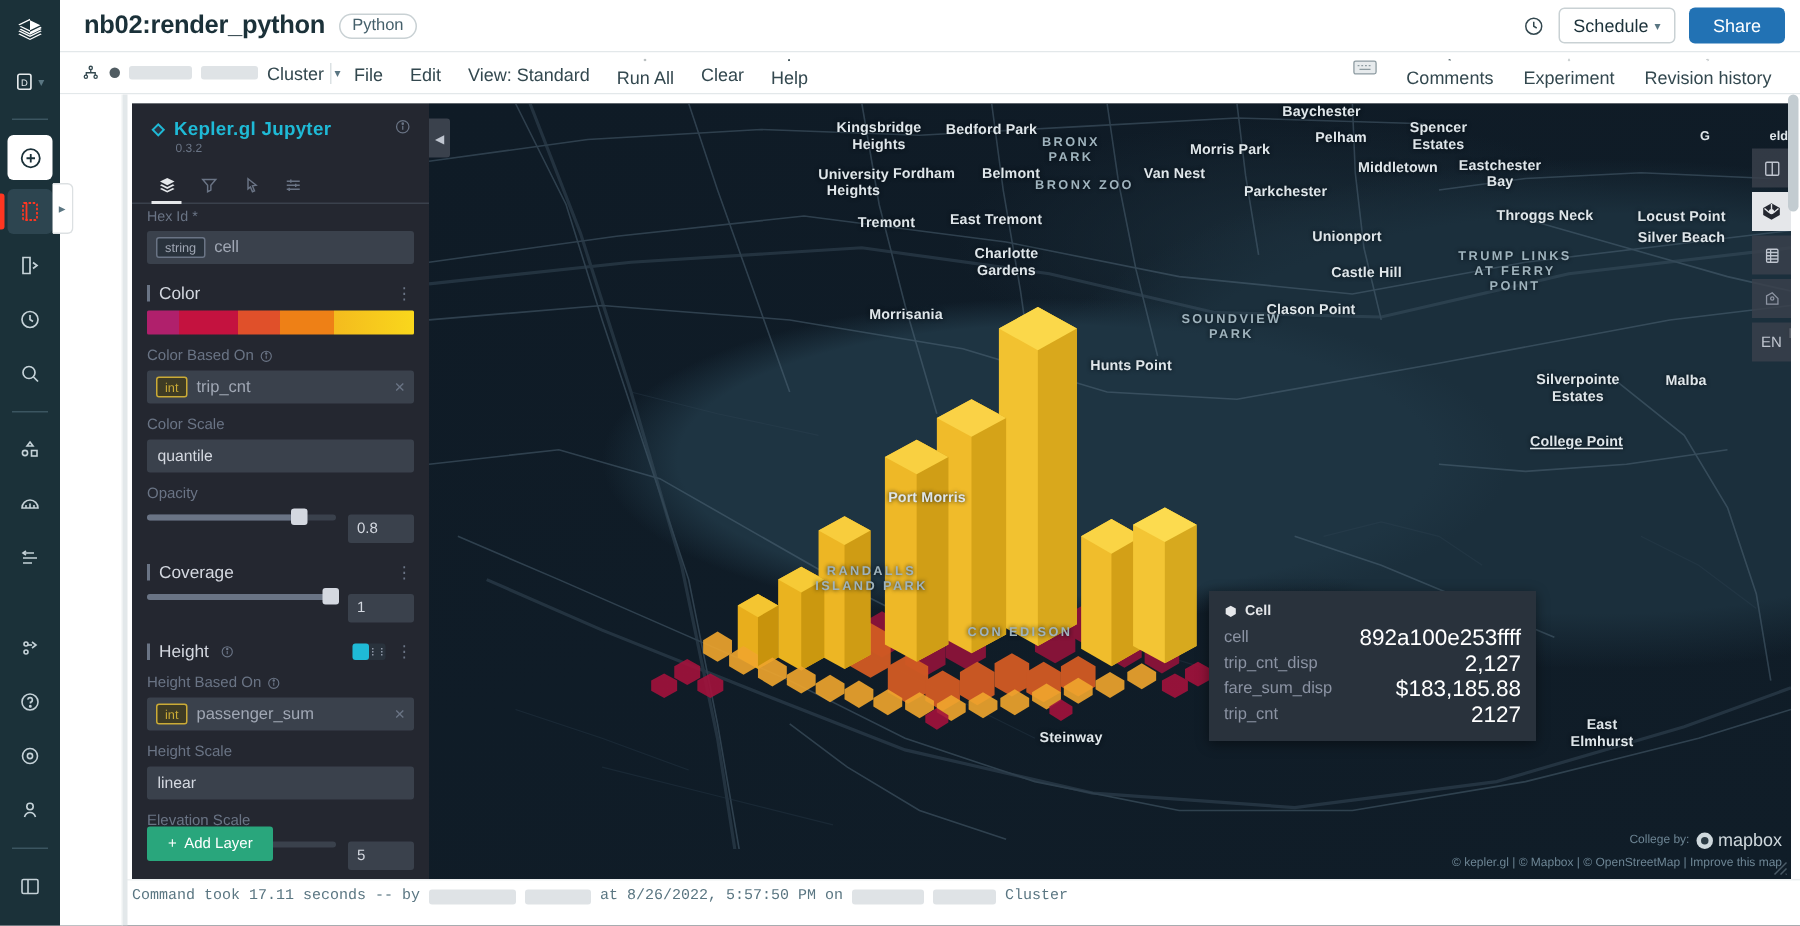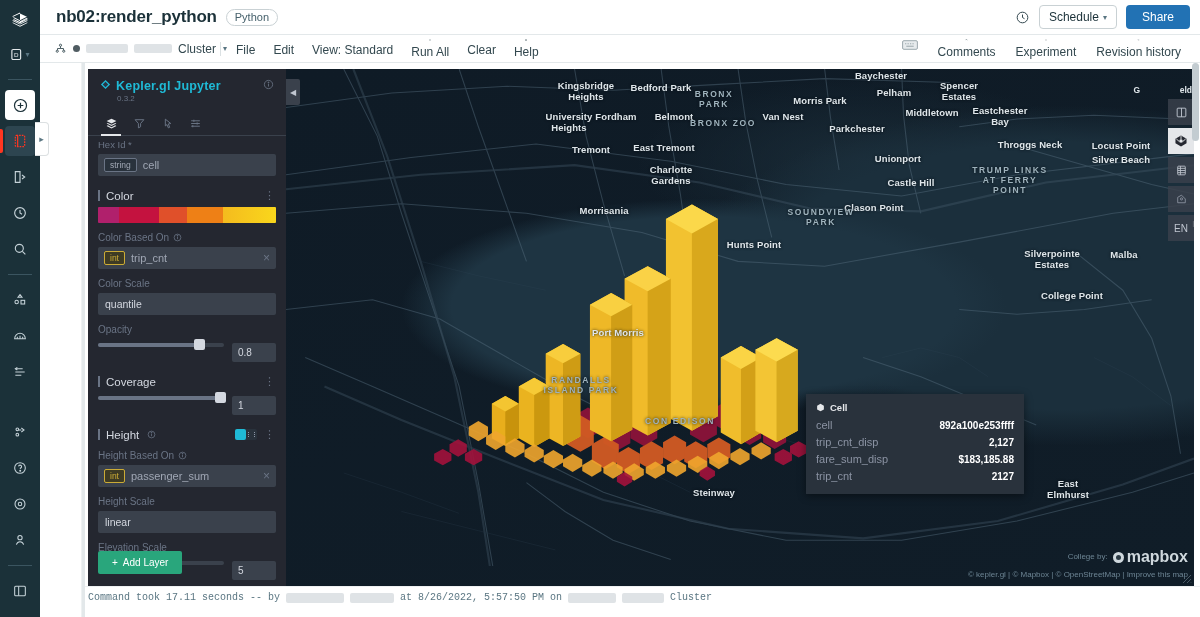--- a/index.html
+++ b/index.html
@@ -198,34 +198,34 @@
     width:26px; height:26px; background:rgba(58,65,76,.82); display:flex;
     align-items:center; justify-content:center; color:#c0c6d0; font-size:10px;
   }
   .map-ctrl.on { background:#e5e7ea; color:#242730; }
   .g-label { position:absolute; right:54px; top:16px; color:#dfe6ea; font-size:8.5px; font-weight:bold;}
   .g-label2 { position:absolute; right:2px; top:16px; color:#dfe6ea; font-size:8.5px; font-weight:bold;}
   .attrib {
     position:absolute; right:6px; bottom:5px; color:#6d8594; font-size:8px; text-align:right;
     line-height:1.5;
   }
-  .mapbox-badge { display:inline-flex; align-items:center; gap:3px; color:#cfd8dd; font-size:16px; font-weight:bold;}
+  .mapbox-badge { display:inline-flex; align-items:center; gap:3px; color:#cfd8dd; font-size:12px; font-weight:normal;}
   .mb-dot { width:11px; height:11px; border-radius:50%; background:#cfd8dd; display:inline-block; position:relative;}
   .mb-dot::after{content:"";position:absolute;left:3px;top:3px;width:5px;height:5px;border-radius:50%;background:#2b3a44;}
   .resize-handle{position:absolute;right:2px;bottom:2px;width:10px;height:10px;color:#4a5a66;}
 
   
   .tip {
     position:absolute; left:520px; top:325px; width:218px; background:#29323c;
     padding:8px 10px 9px; font-size:11px; color:#d4d8e0; box-shadow:0 2px 8px rgba(0,0,0,.45);
   }
   .tip-hd { display:flex; align-items:center; gap:5px; font-size:9.5px; font-weight:bold; color:#e5e7ea; margin-bottom:4px;}
   .tip-row { display:flex; justify-content:space-between; gap:10px; line-height:17px; }
   .tip-k { color:#8b93a3; font-size:11px; }
-  .tip-v { color:#fff; font-weight:bold; font-size:10px; }
+  .tip-v { color:#fff; font-weight:normal; font-size:15px; }
 
   
   .hexlayer { position:absolute; inset:0; }
 
   
   .status {
     height: 22px; flex:0 0 22px; display:flex; align-items:center; padding-left:6px;
     font-family:"Liberation Mono", monospace; font-size:10px; color:#5a7682;
     border-top:1px solid #eef1f2; background:#fff; margin-left:0;
   }
@@ -483,21 +483,21 @@
 
       <div class="cell-wrap">
         <div class="cell-bar"></div>
 
         <div class="output">
 
           <div class="kp">
 
             <div class="kp-head">
               <div>
-                <div style="display:flex;gap:5px;">
+                <div style="display:flex;align-items:center;gap:5px;">
                   <svg width="11" height="11" viewBox="0 0 24 24">
                     <path d="M12 2 22 12 12 22 2 12z" fill="#1fbad6"></path>
                     <path d="M12 6 18 12 12 18 6 12z" fill="#2b3443"></path>
                   </svg>
                   <span class="kp-logo-txt">Kepler.gl Jupyter</span>
                 </div>
                 <div class="kp-ver">0.3.2</div>
               </div>
               <span class="kp-info">
                 <svg width="11" height="11" viewBox="0 0 24 24" fill="none" stroke="#6a7485" stroke-width="1.8">
@@ -865,21 +865,21 @@
                 <div class="map-label" style="left: 468px; top: 175px;">
                   <div>Hunts Point</div>
                 </div>
                 <div class="map-label" style="left: 766px; top: 190px;">
                   <div>Silverpointe</div>
                   <div>Estates</div>
                 </div>
                 <div class="map-label" style="left: 838px; top: 185px;">
                   <div>Malba</div>
                 </div>
-                <div class="map-label" style="left: 786px; top: 226px;">
+                <div class="map-label" style="left: 765px; top: 226px; text-decoration: underline;">
                   <div>College Point</div>
                 </div>
                 <div class="map-label" style="left: 332px; top: 263px;">
                   <div>Port Morris</div>
                 </div>
                 <div class="map-label park" style="left: 295px; top: 316px;">
                   <div>RANDALLS</div>
                   <div>ISLAND PARK</div>
                 </div>
                 <div class="map-label park" style="left: 394px; top: 352px;">

